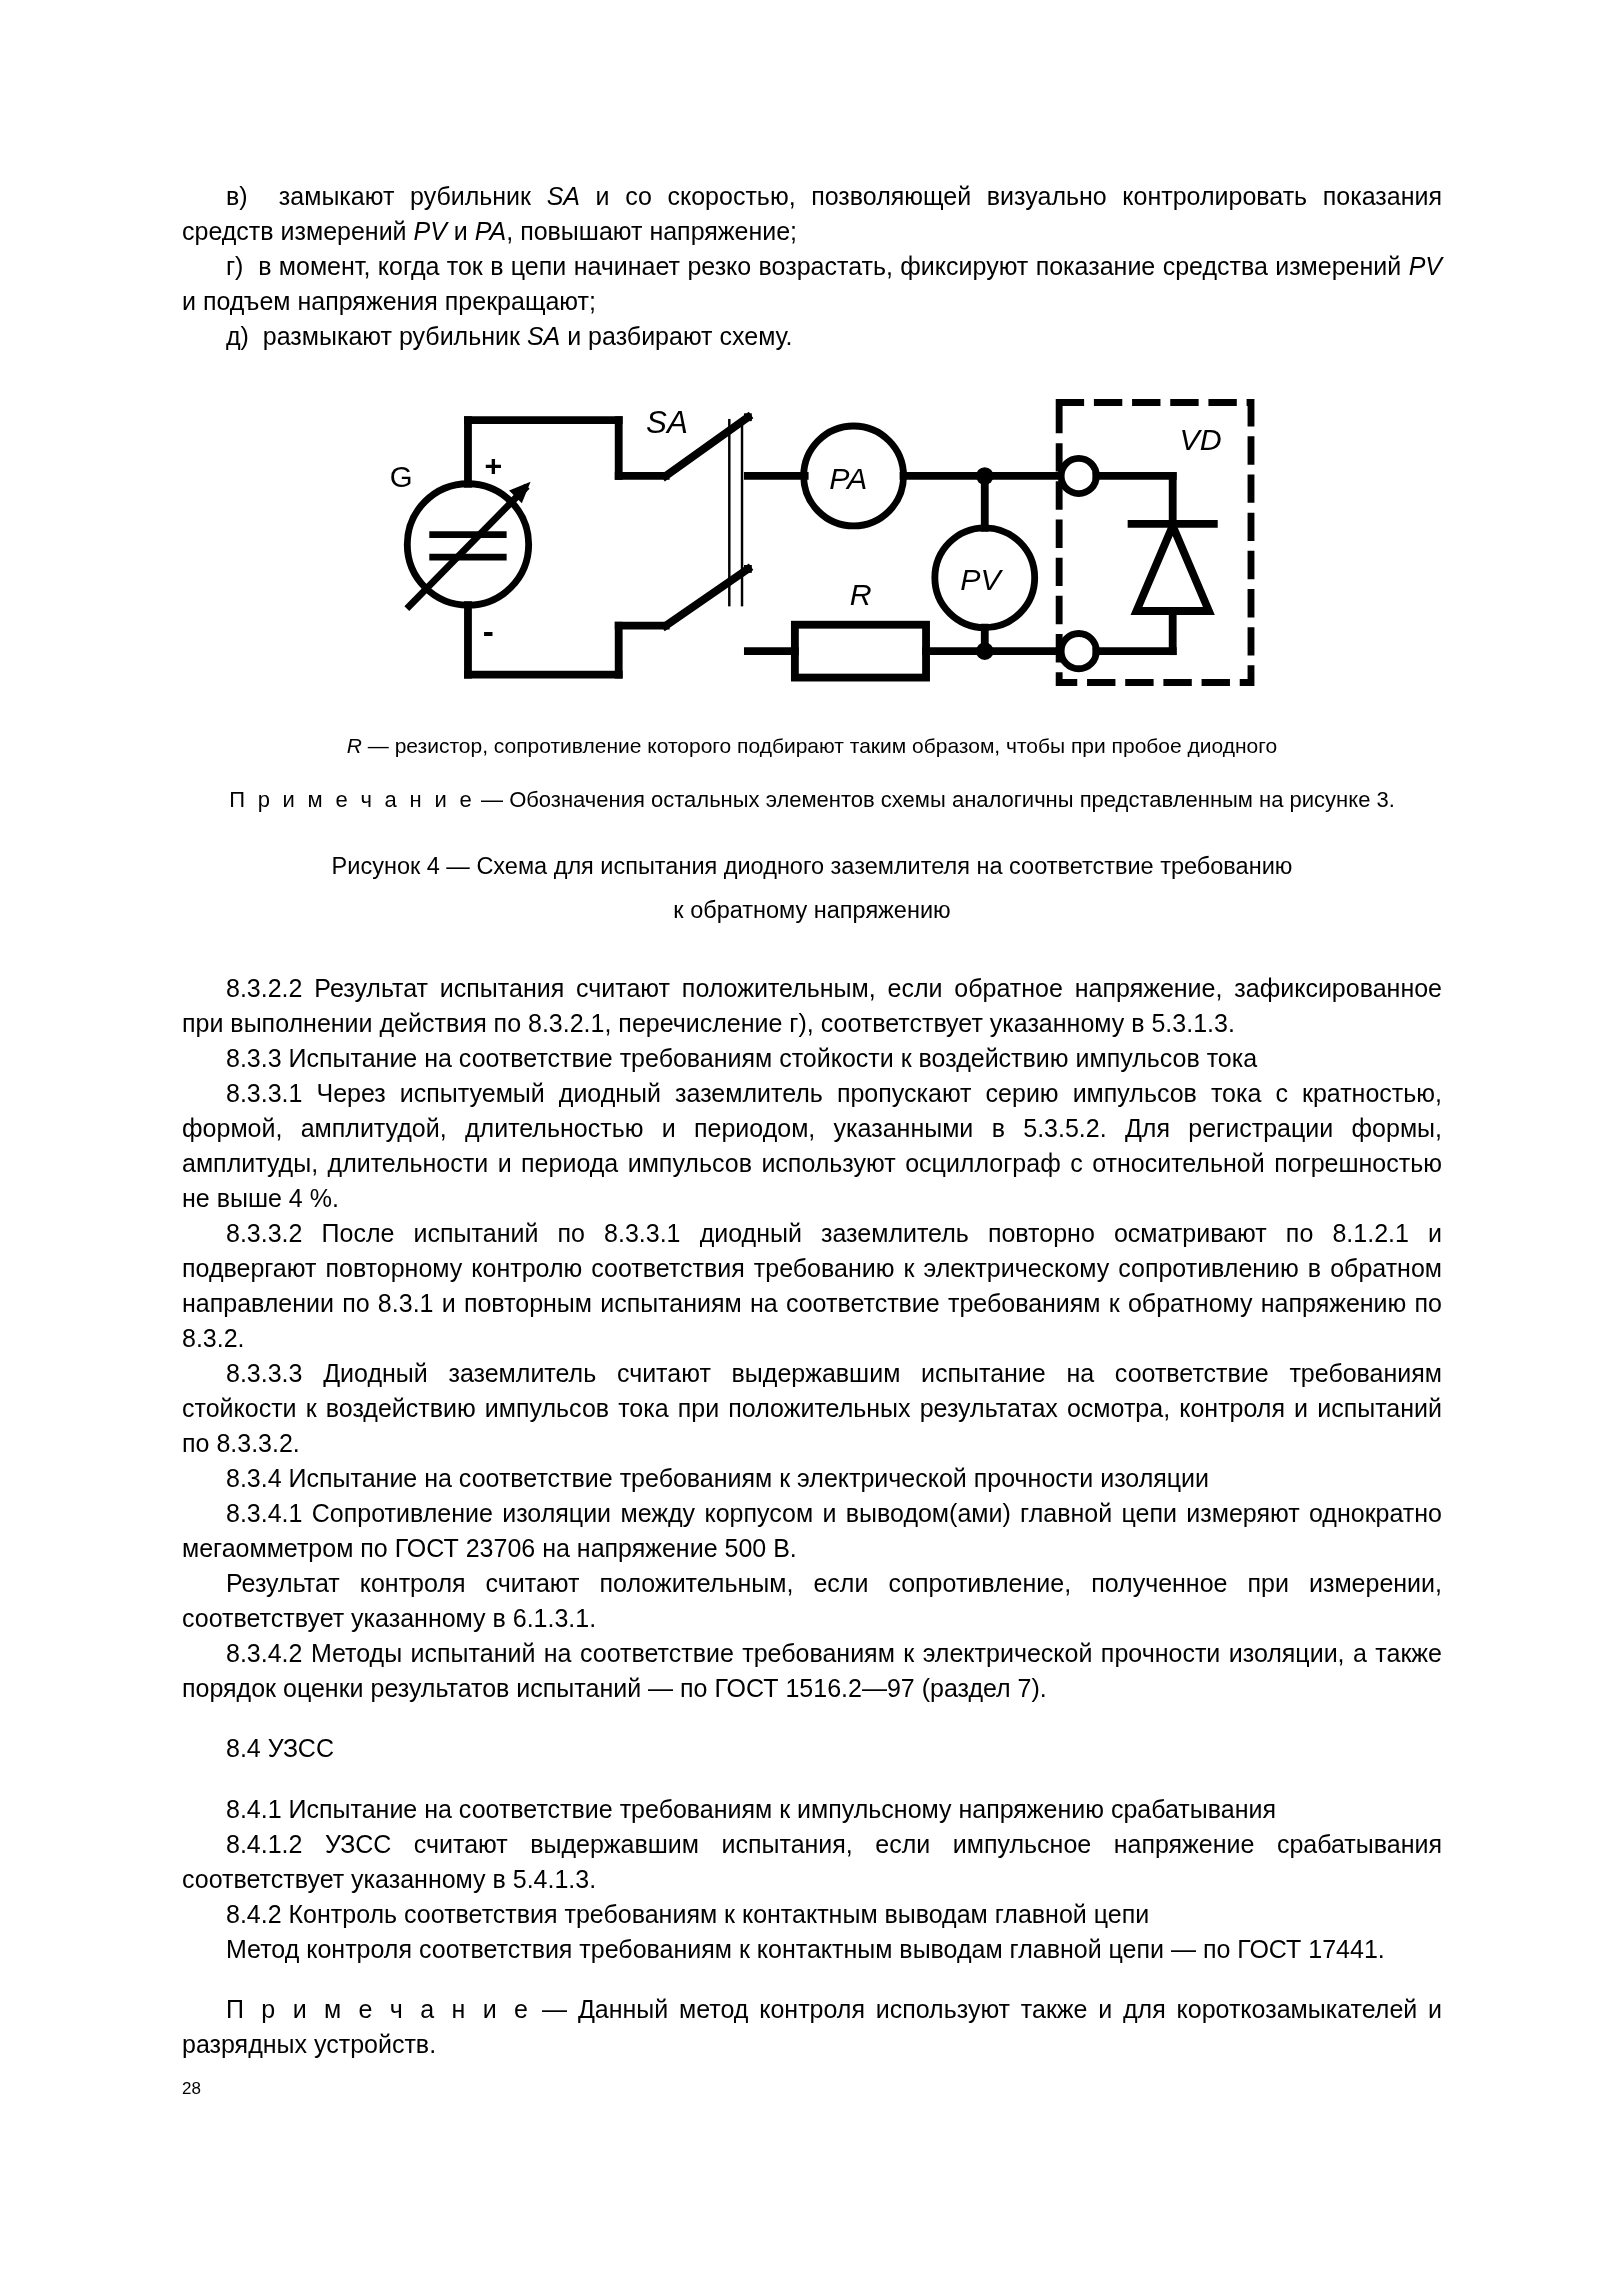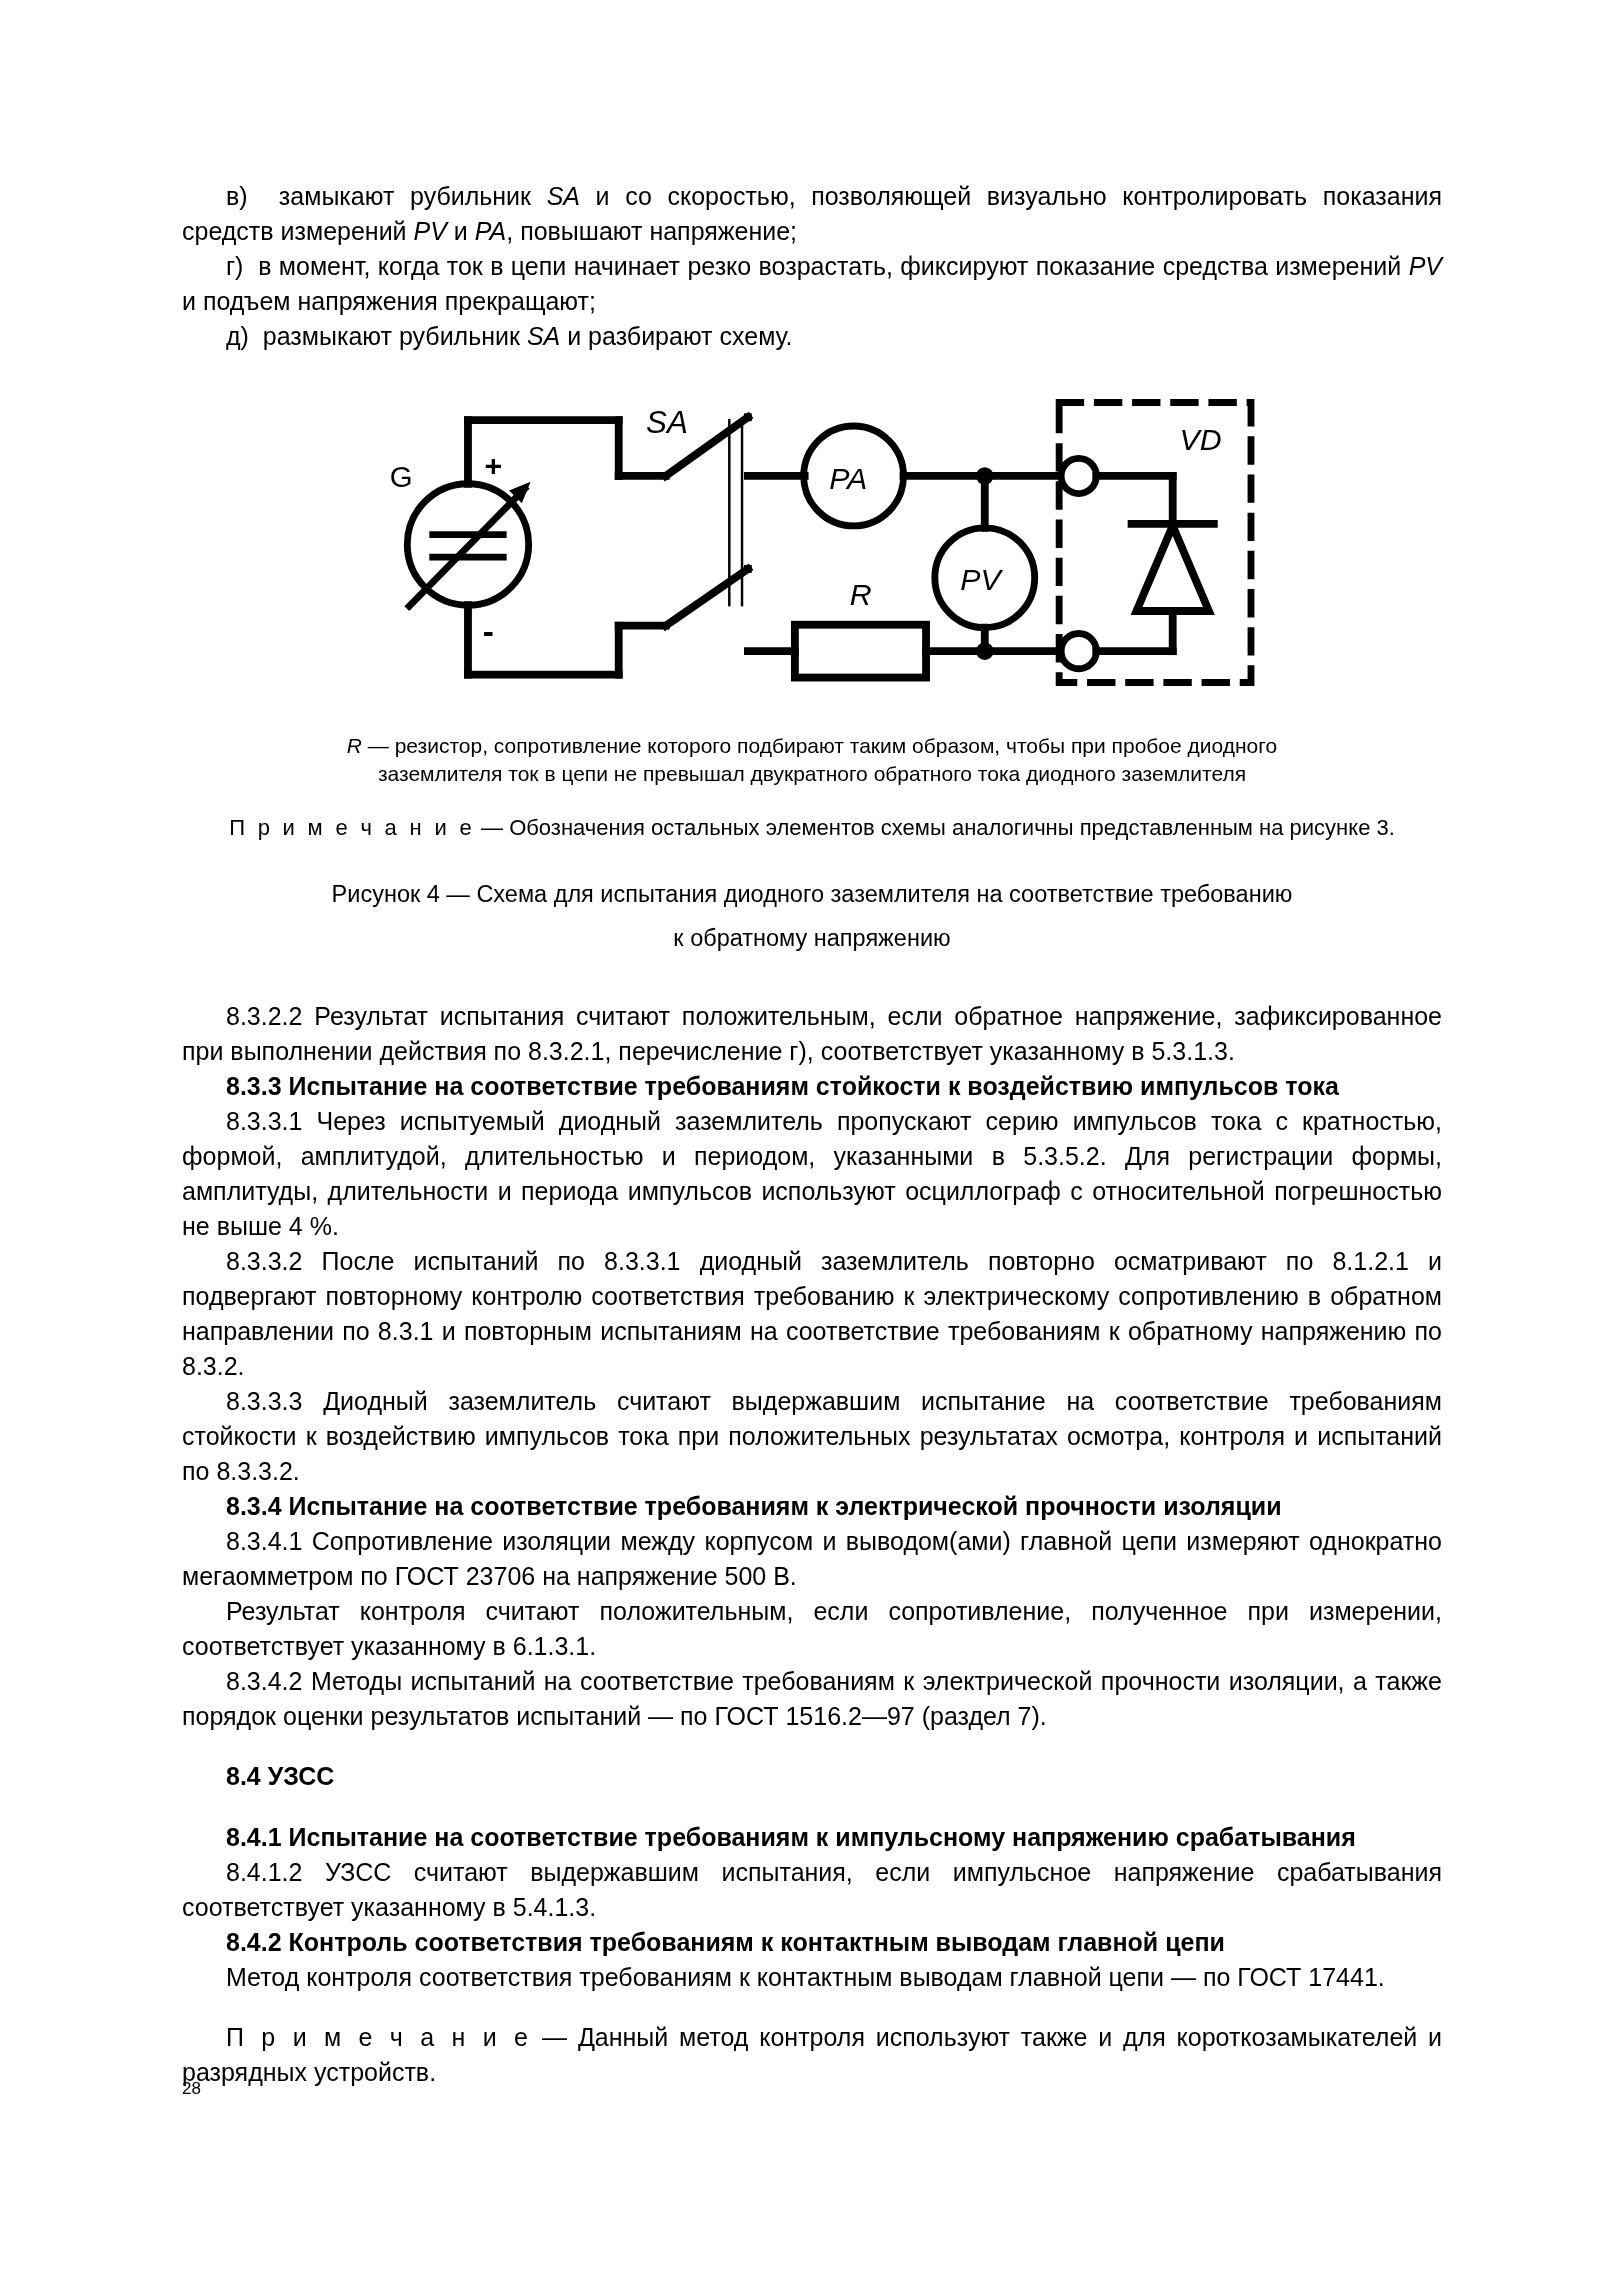--- a/index.html
+++ b/index.html
@@ -46,21 +46,21 @@
     text-justify: inter-word;
     margin: 0;
     hyphens: manual;
   }
   .para.indent { text-indent: 44px; }
   .it { font-style: italic; }
 
   .hsec {
     font-size: 25px;
     line-height: 35px;
-    font-weight: bold;
+    font-weight: normal;
     text-indent: 44px;
     margin: 0;
     text-align: left;
   }
   .hsec.major { text-indent: 44px; }
   .gap-m { height: 25.5px; }
   .gap-l { height: 37px; }
 
   
   .figure-wrap {
@@ -198,21 +198,20 @@
             <text x="621" y="214" font-size="31" font-style="italic">PV</text>
             <text x="508" y="229" font-size="31" font-style="italic">R</text>
             <text x="845" y="70" font-size="31" font-style="italic">VD</text>
           </g>
         </svg>
       </div>
 
       <div style="height:23.5px"></div>
 
       <p class="fig-note"><span class="it">R</span><span> — </span><span>резистор, сопротивление которого подбирают таким образом, чтобы при пробое диодного</span></p>
-      <p class="fig-note">заземлителя ток в цепи не превышал двукратного обратного тока диодного заземлителя</p>
 
       <div style="height:25.5px"></div>
 
       <p class="fig-prim"><span class="spaced">П р и м е ч а н и е</span><span> — Обозначения остальных элементов схемы аналогичны представленным на рисунке 3.</span></p>
 
       <div style="height:23.5px"></div>
 
       <p class="fig-caption">Рисунок 4 — Схема для испытания диодного заземлителя на соответствие требованию</p>
       <p class="fig-caption">к обратному напряжению</p>
     </div>

